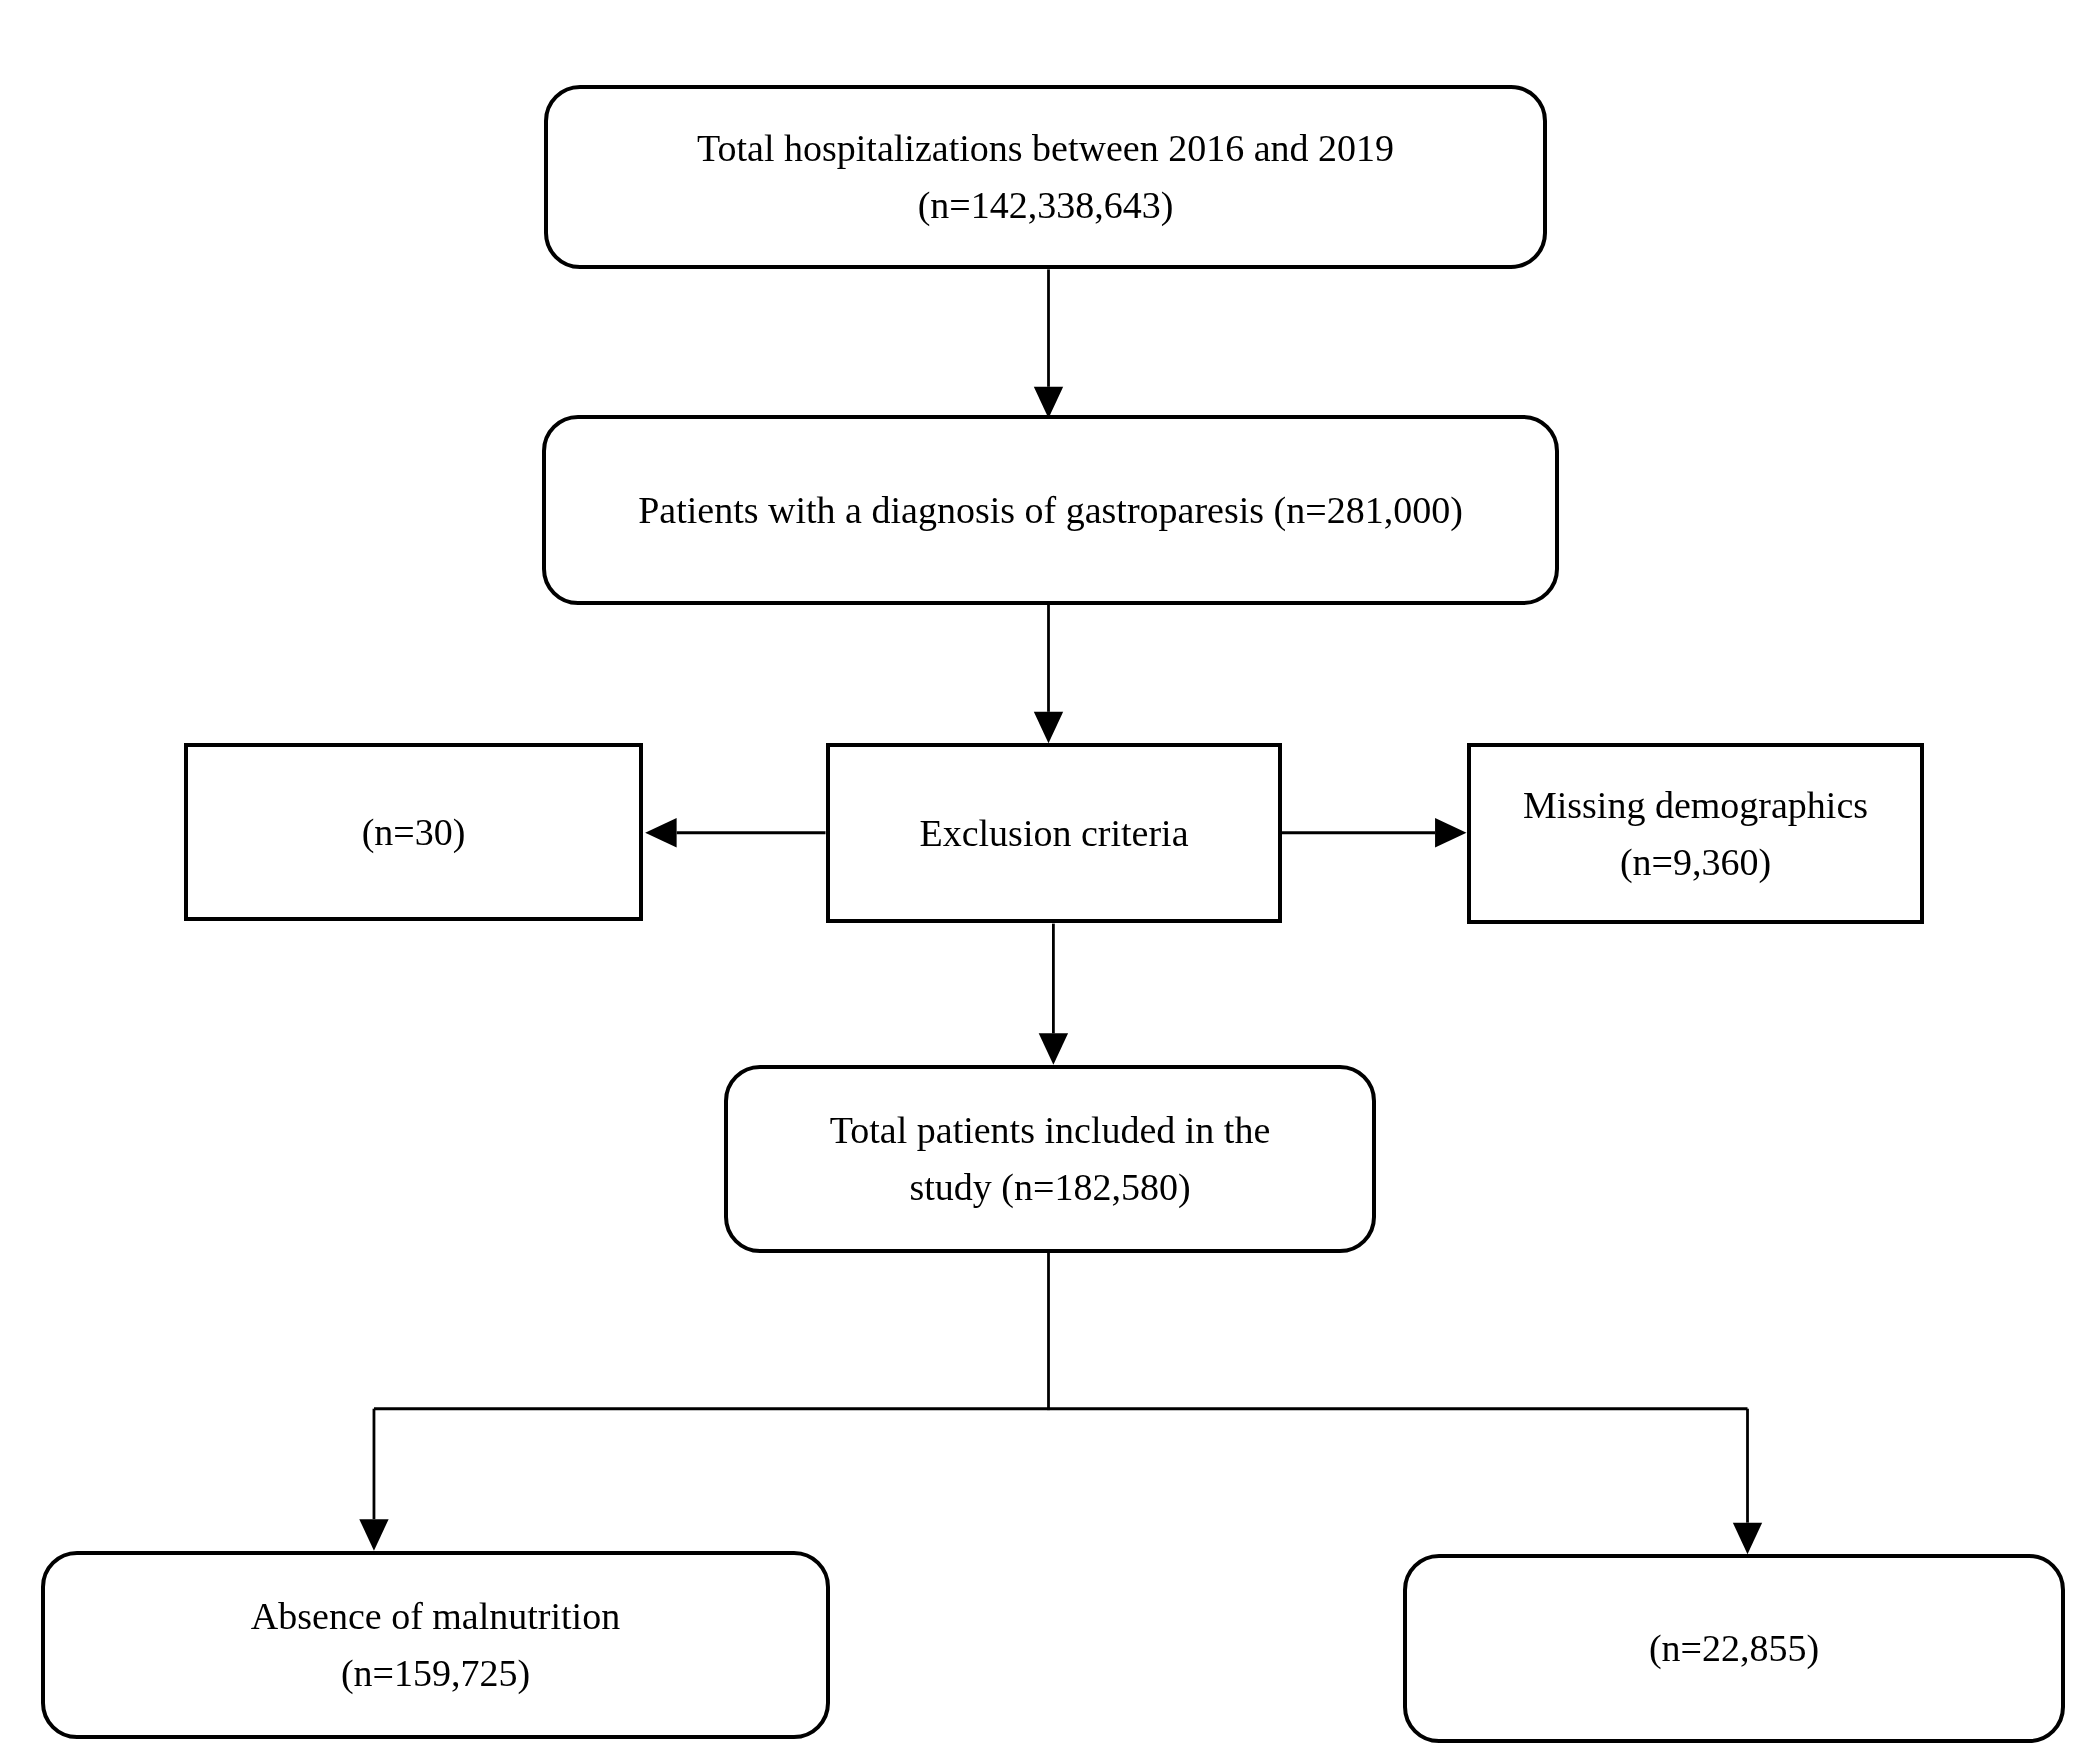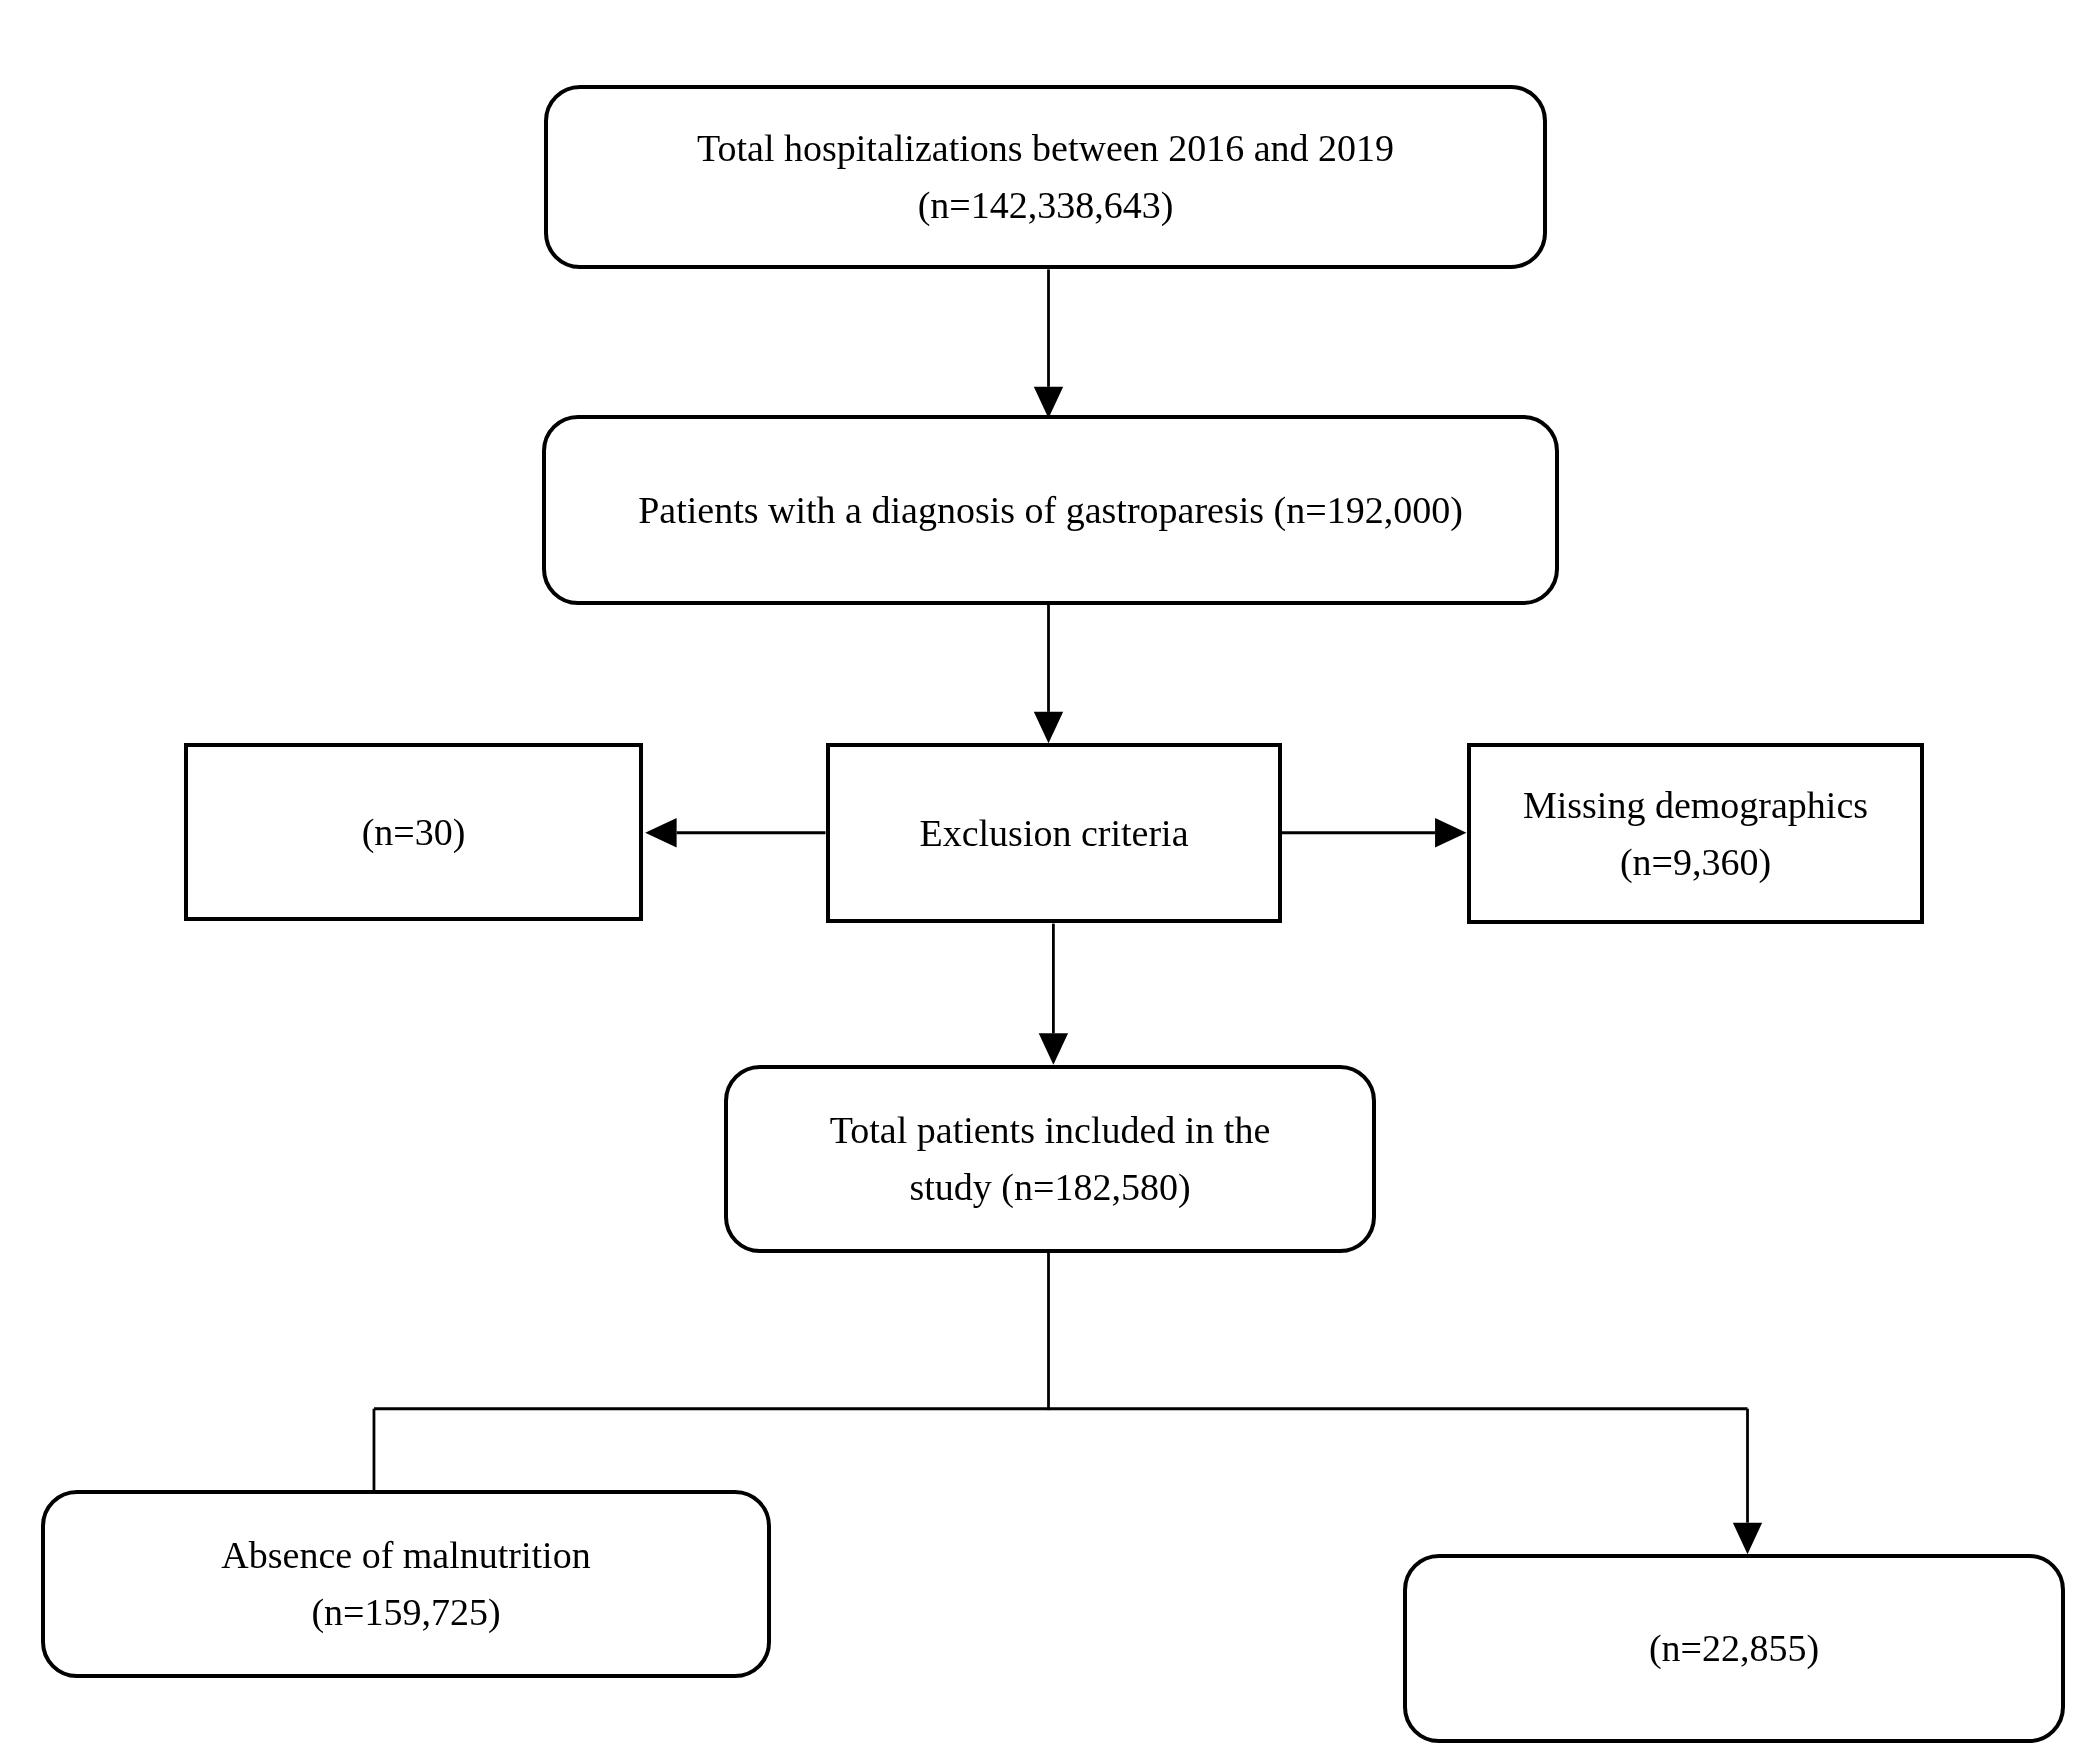--- a/index.html
+++ b/index.html
@@ -39,21 +39,21 @@
   }
   .rounded { border-radius: 36px; }
   .sharp   { border-radius: 0; }
 
   .b1 { left: 544px;  top: 57px;   width: 1003px; height: 184px; }
   .b2 { left: 542px;  top: 387px;  width: 1017px; height: 190px; }
   .b3 { left: 184px;  top: 715px; width: 459px;  height: 178px; }
   .b4 { left: 826px; top: 715px; width: 456px;  height: 180px; }
   .b5 { left: 1467px; top: 715px; width: 457px;  height: 181px; justify-content: center; }
   .b6 { left: 724px; top: 1037px; width: 652px;  height: 188px; }
-  .b7 { left: 41px;   top: 1462px; width: 730px;  height: 188px; }
+  .b7 { left: 41px;   top: 1523px; width: 789px;  height: 188px; }
   .b8 { left: 1403px; top: 1526px; width: 662px;  height: 189px; }
 
   .line-el { display: block; }
 </style>
 </head>
 <body>
 
 <div id="canvas">
 
   <svg id="connectors" viewBox="0 0 3000 2523" xmlns="http://www.w3.org/2000/svg">
@@ -92,21 +92,21 @@
       <polygon points="2500,2183 2479,2138 2521,2138" fill="#000"></polygon>
     </g>
   </svg>
 
   <div class="box rounded b1">
     <span class="line-el">Total hospitalizations between 2016 and 2019</span>
     <span class="line-el">(n=142,338,643)</span>
   </div>
 
   <div class="box rounded b2">
-    <span class="line-el">Patients with a diagnosis of gastroparesis (n=192,000)</span>
+    <span class="line-el">Patients with a diagnosis of gastroparesis (n=281,000)</span>
   </div>
 
   <div class="box sharp b3">
     <span class="line-el">(n=30)</span>
   </div>
 
   <div class="box sharp b4">
     <span class="line-el">Exclusion criteria</span>
   </div>
 

